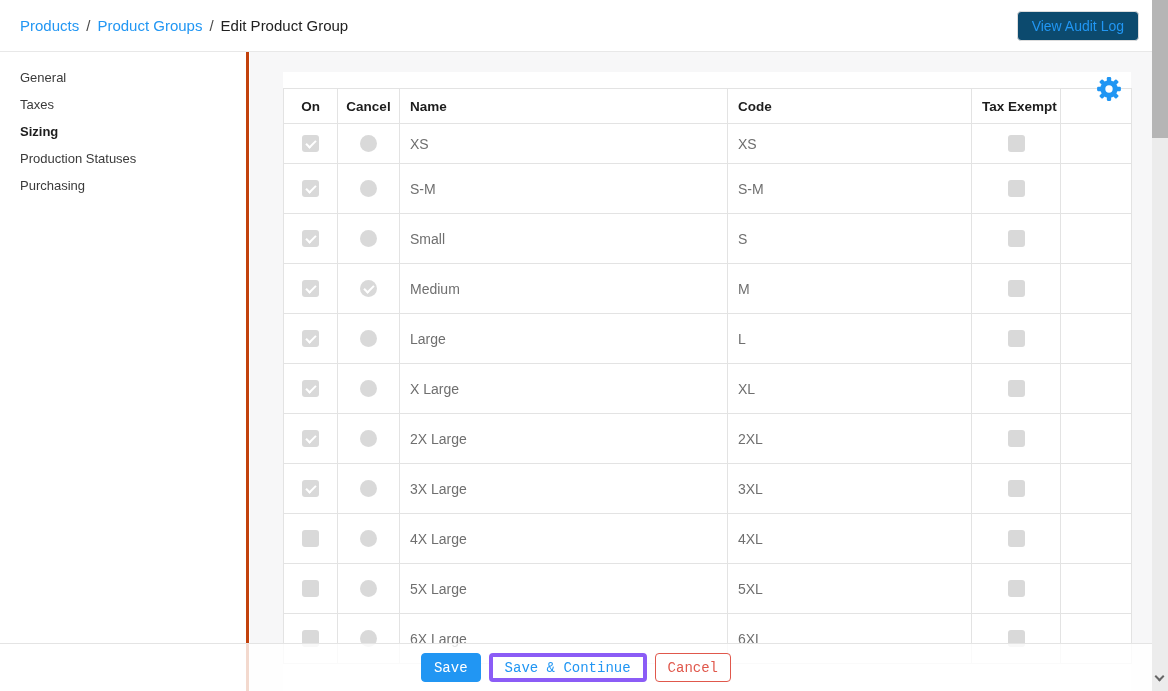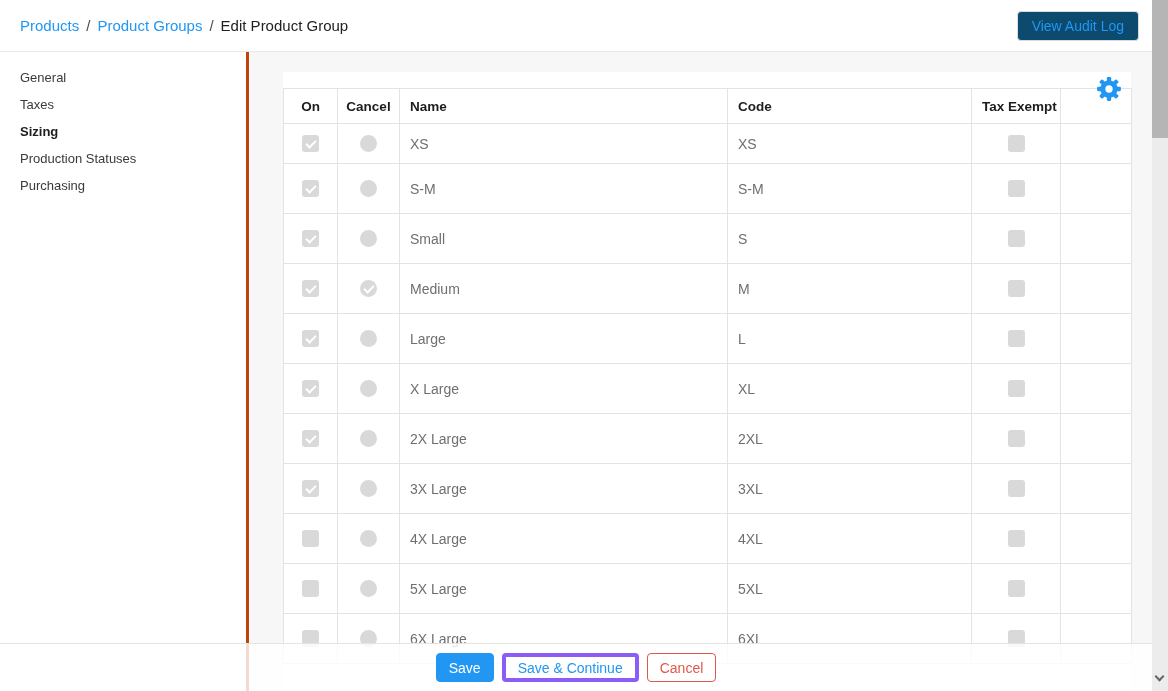--- a/index.html
+++ b/index.html
@@ -45,21 +45,21 @@
   .radio { display:inline-flex; width:17px; height:17px; background:#d9d9d9; border-radius:50%;
            align-items:center; justify-content:center; vertical-align:middle; cursor:pointer; }
   .cb.checked::after, .radio.checked::after {
         content:""; display:block; width:8px; height:4px; margin-top:-2px;
         border-left:2px solid #fff; border-bottom:2px solid #fff; transform:rotate(-45deg); }
 
   
   .footer { position:absolute; left:0; bottom:0; width:1152px; height:48px;
             background:rgba(255,255,255,0.8); border-top:1px solid #e4e4e4;
             display:flex; align-items:center; justify-content:center; gap:8px; z-index:5; }
-  .btn { height:29px; padding:0 12px; border-radius:4px; font-size:14px; font-family:Liberation Sans, sans-serif; cursor:pointer; }
+  .btn { height:29px; padding:0 12px; border-radius:4px; font-size:14px; font-family:Liberation Mono, monospace; cursor:pointer; }
   .btn-save { background:#2196f3; border:1px solid #2196f3; color:#fff; }
   .btn-save-cont { background:#fff; border:4px solid #8b5cf6; color:#2196f3; }
   .btn-cancel { background:#fff; border:1px solid #e0584c; color:#e0584c; }
 
   
   .scrollbar { position:absolute; right:0; top:0; width:16px; height:691px; background:#ececec; z-index:6; }
   .sb-thumb { position:absolute; left:0; top:0; width:16px; height:138px; background:#b5b5b5; cursor:pointer; }
   .sb-down { position:absolute; left:4px; bottom:11px; width:7px; height:7px;
              border-right:2px solid #666; border-bottom:2px solid #666; transform:rotate(45deg); cursor:pointer; }
 </style>

